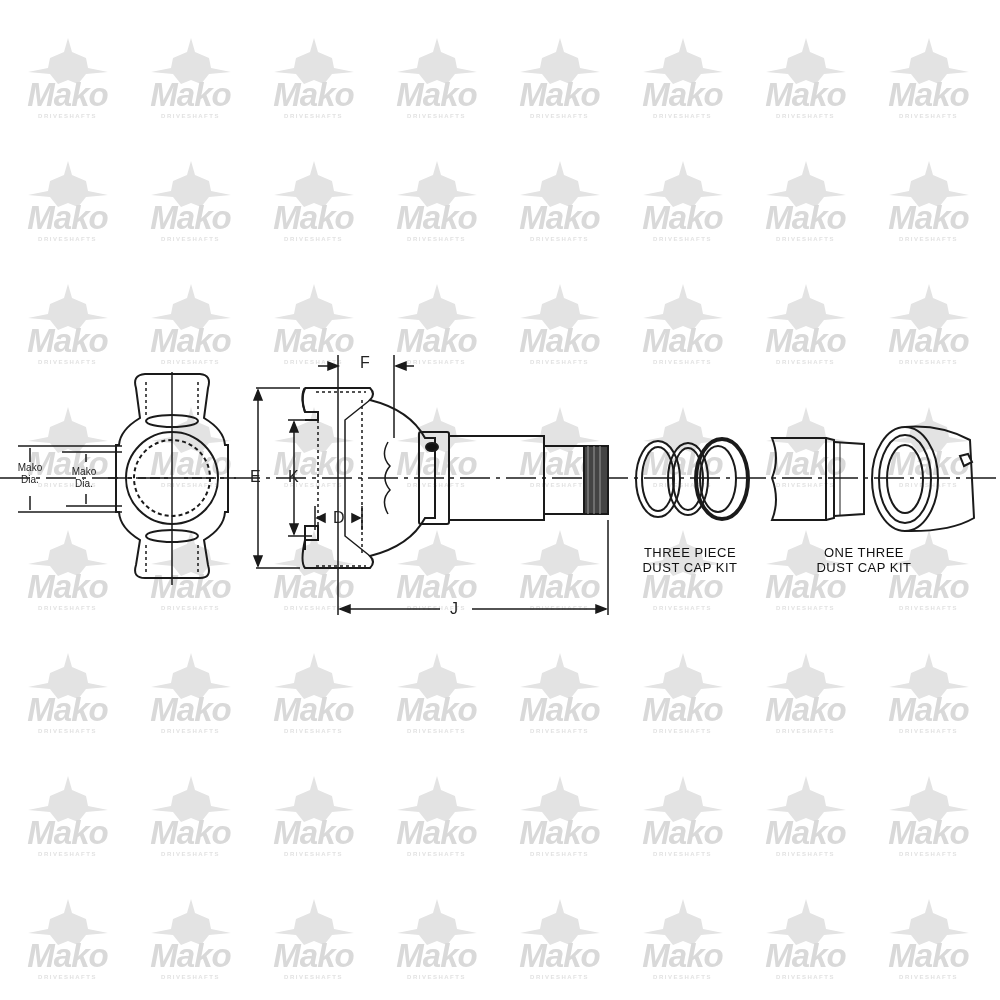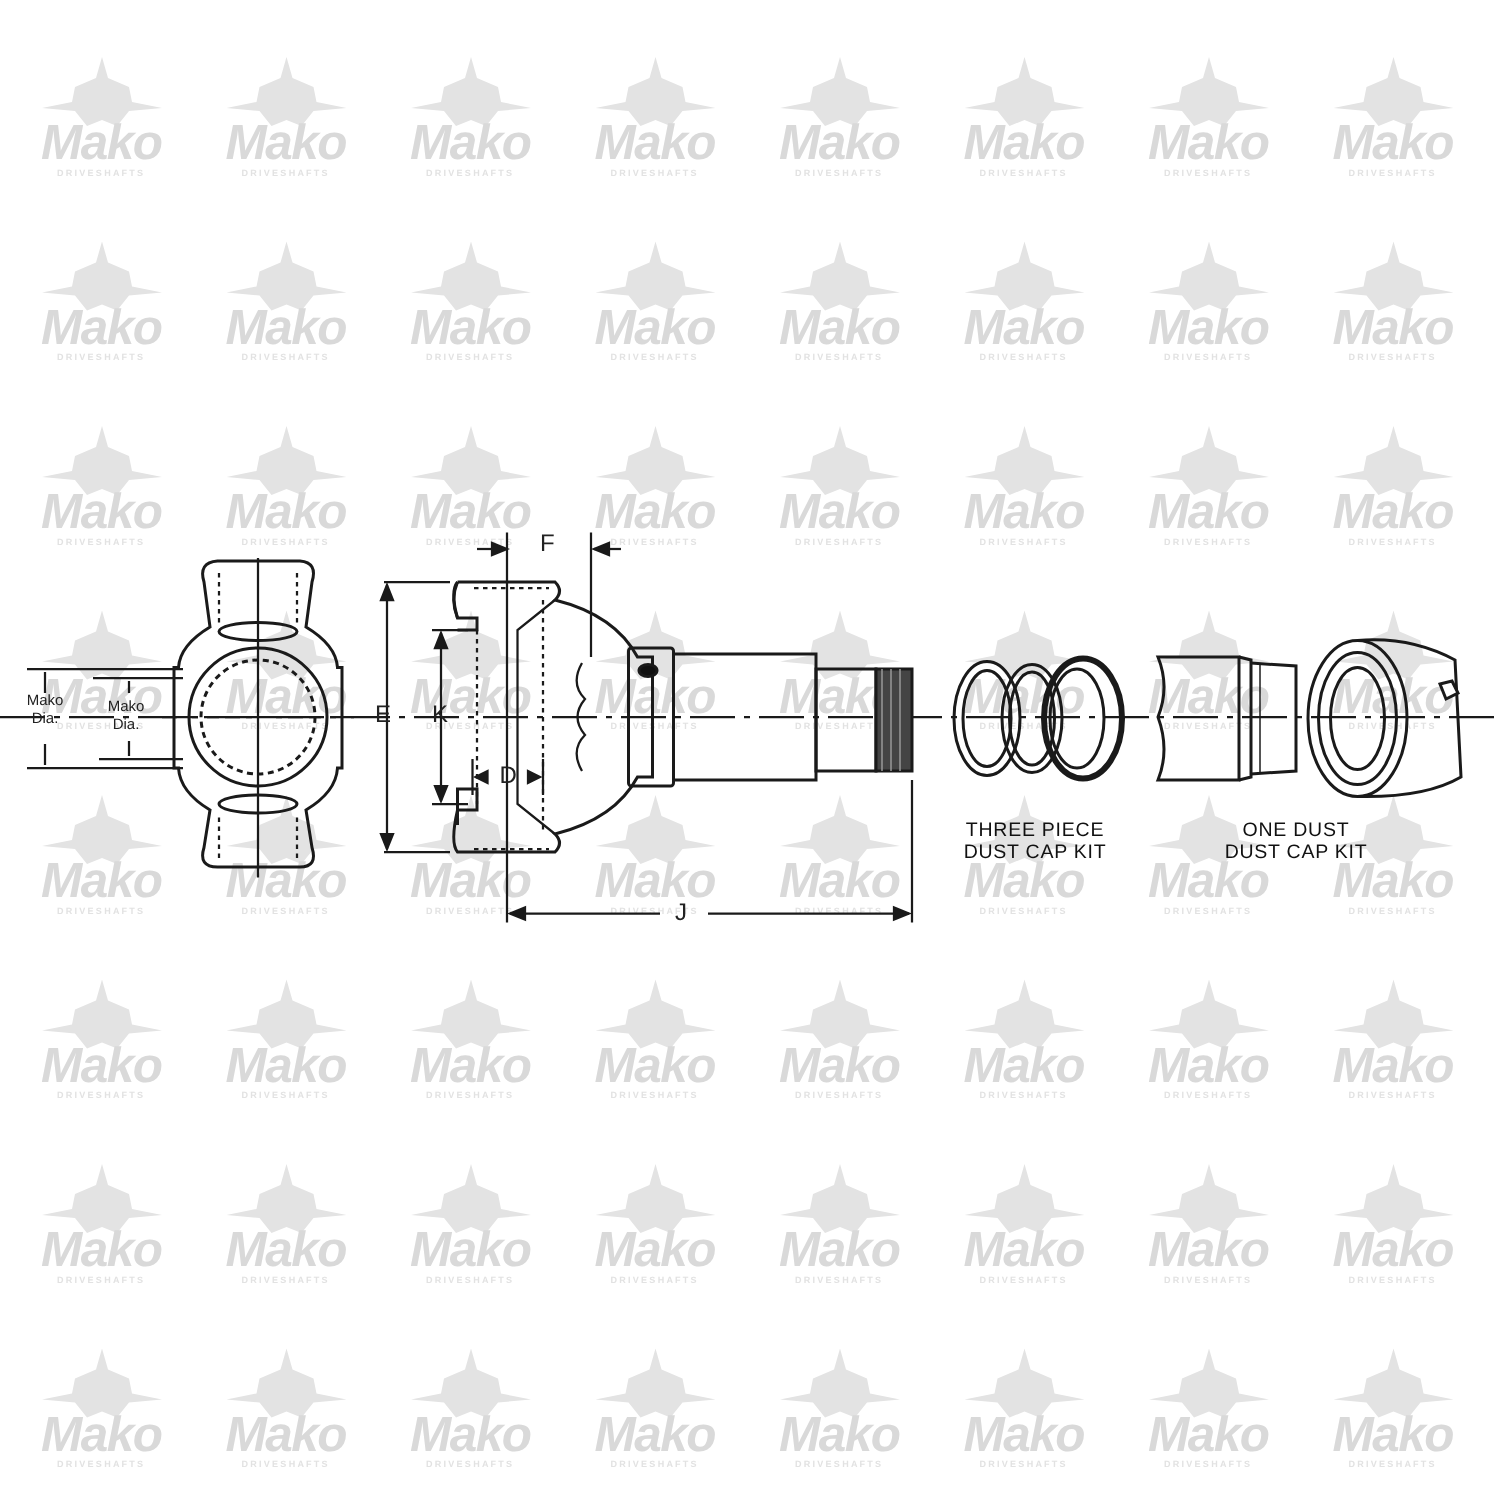--- a/index.html
+++ b/index.html
@@ -580,15 +580,15 @@
 <div class="lbl" style="left:288px;top:468px;font-size:16px;">K</div>
 <div class="lbl" style="left:360px;top:354px;font-size:16px;">F</div>
 <div class="lbl" style="left:333px;top:509px;font-size:16px;">D</div>
 <div class="lbl" style="left:450px;top:600px;font-size:16px;">J</div>
 
 <div class="kit" style="left:628px;top:545px;width:124px;">
   <div>THREE PIECE</div>
   <div>DUST CAP KIT</div>
 </div>
 <div class="kit" style="left:800px;top:545px;width:128px;">
-  <div>ONE DUST</div>
+  <div>ONE THREE</div>
   <div>DUST CAP KIT</div>
 </div>
 
 </body></html>

